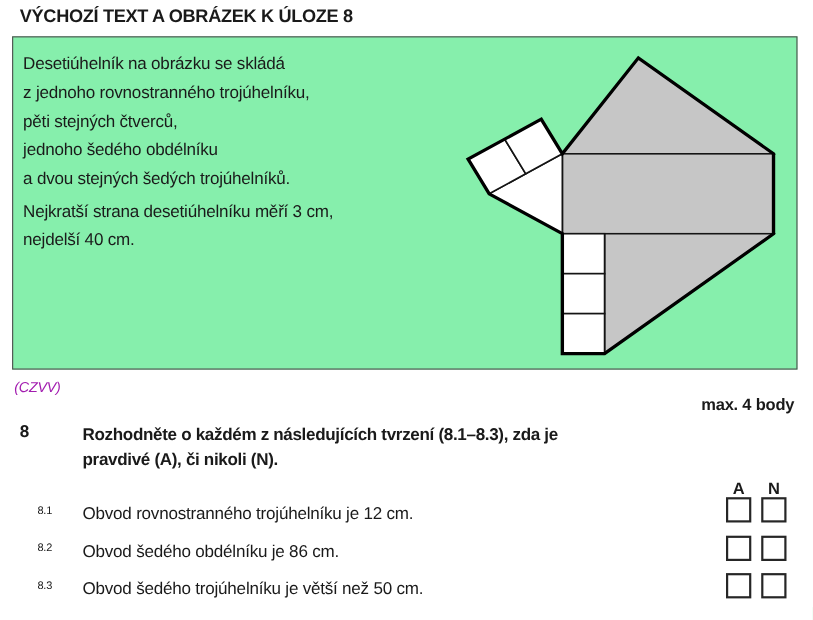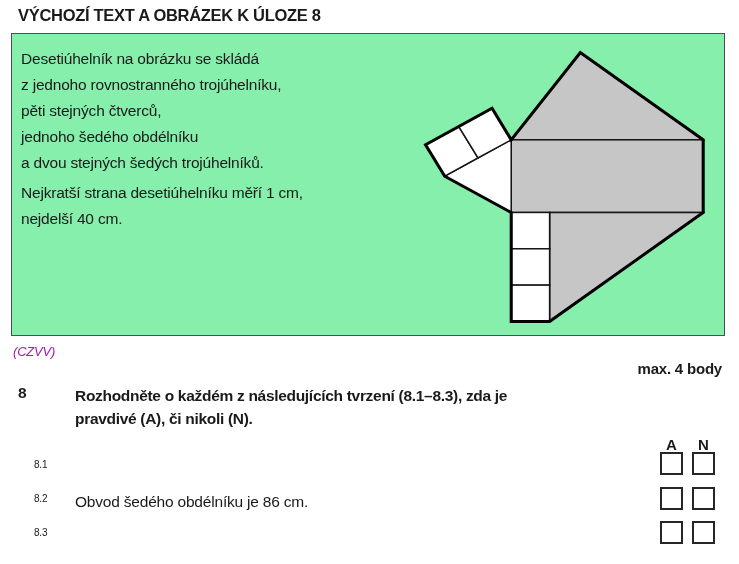--- a/index.html
+++ b/index.html
@@ -68,21 +68,21 @@
   <div class="stimulus-box">
     <div class="stimulus-text">
       <div class="para1">
         <div>Desetiúhelník na obrázku se skládá</div>
         <div>z jednoho rovnostranného trojúhelníku,</div>
         <div>pěti stejných čtverců,</div>
         <div>jednoho šedého obdélníku</div>
         <div>a dvou stejných šedých trojúhelníků.</div>
       </div>
       <div class="para2">
-        <div>Nejkratší strana desetiúhelníku měří 1 cm,</div>
+        <div>Nejkratší strana desetiúhelníku měří 3 cm,</div>
         <div>nejdelší 40 cm.</div>
       </div>
     </div>
 
     <div class="figure-wrap">
       <svg viewBox="-9.4 -10 29.9 30.5" width="287" height="277" preserveAspectRatio="none">
 
         <polygon class="thin-shape" points="0,0 7.2,-9.6 20,0" fill="#c6c6c6"></polygon>
         <rect class="thin-shape" x="0" y="0" width="20" height="8" fill="#c6c6c6"></rect>
         <polygon class="thin-shape" points="4,8 20,8 4,20" fill="#c6c6c6"></polygon>
@@ -105,25 +105,27 @@
   <div class="q-number">8</div>
   <div class="q-prompt">
     <div>Rozhodněte o každém z následujících tvrzení (8.1–8.3), zda je</div>
     <div>pravdivé (A), či nikoli (N).</div>
   </div>
 
   <div class="col-label col-a">A</div>
   <div class="col-label col-n">N</div>
 
   <div class="item-id" style="top:459px;">8.1</div>
+  <div class="item-text" style="top:459px;">Obvod rovnostranného trojúhelníku je 12 cm.</div>
   <div class="checkbox" style="left:660px; top:452px;"></div>
   <div class="checkbox" style="left:692px; top:452px;"></div>
 
   <div class="item-id" style="top:493px;">8.2</div>
   <div class="item-text" style="top:493px;">Obvod šedého obdélníku je 86 cm.</div>
   <div class="checkbox" style="left:660px; top:487px;"></div>
   <div class="checkbox" style="left:692px; top:487px;"></div>
 
   <div class="item-id" style="top:527px;">8.3</div>
+  <div class="item-text" style="top:527px;">Obvod šedého trojúhelníku je větší než 50 cm.</div>
   <div class="checkbox" style="left:660px; top:521px;"></div>
   <div class="checkbox" style="left:692px; top:521px;"></div>
 
 </div>
 
 </body></html>

